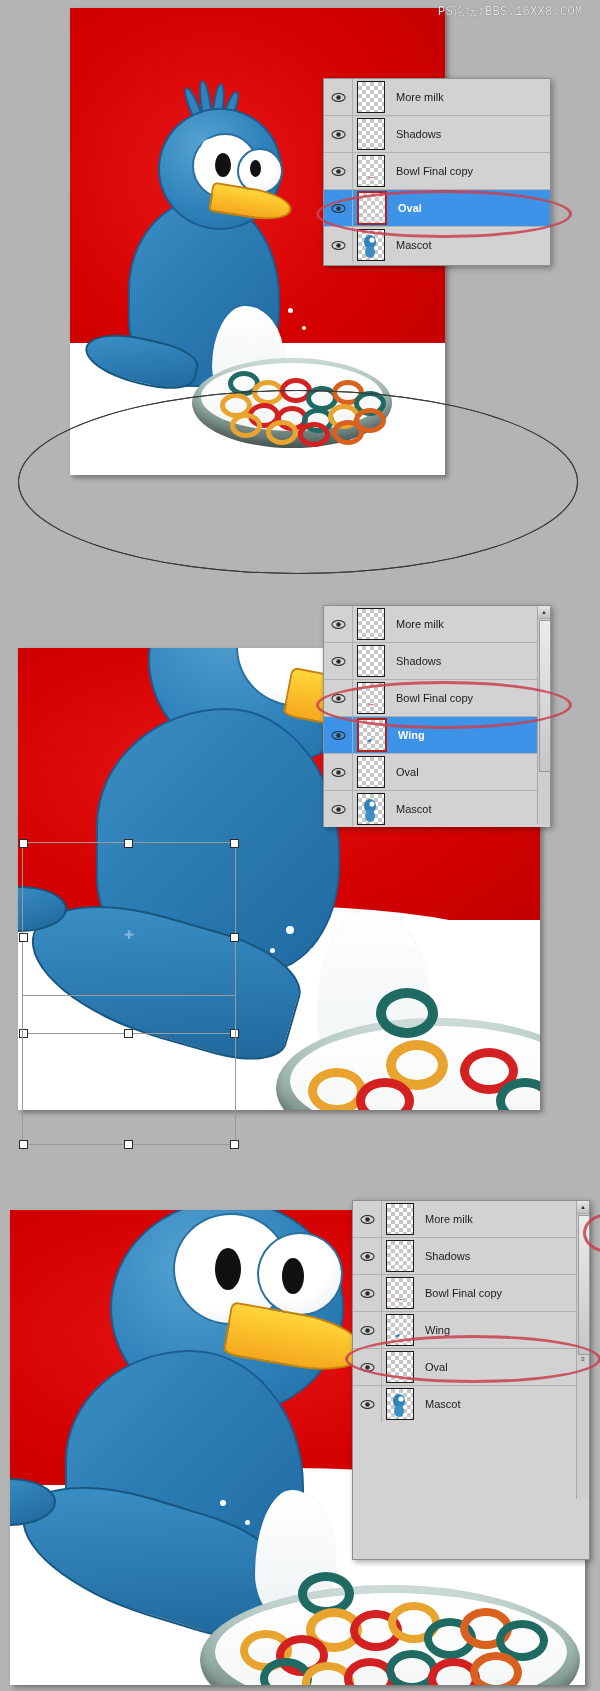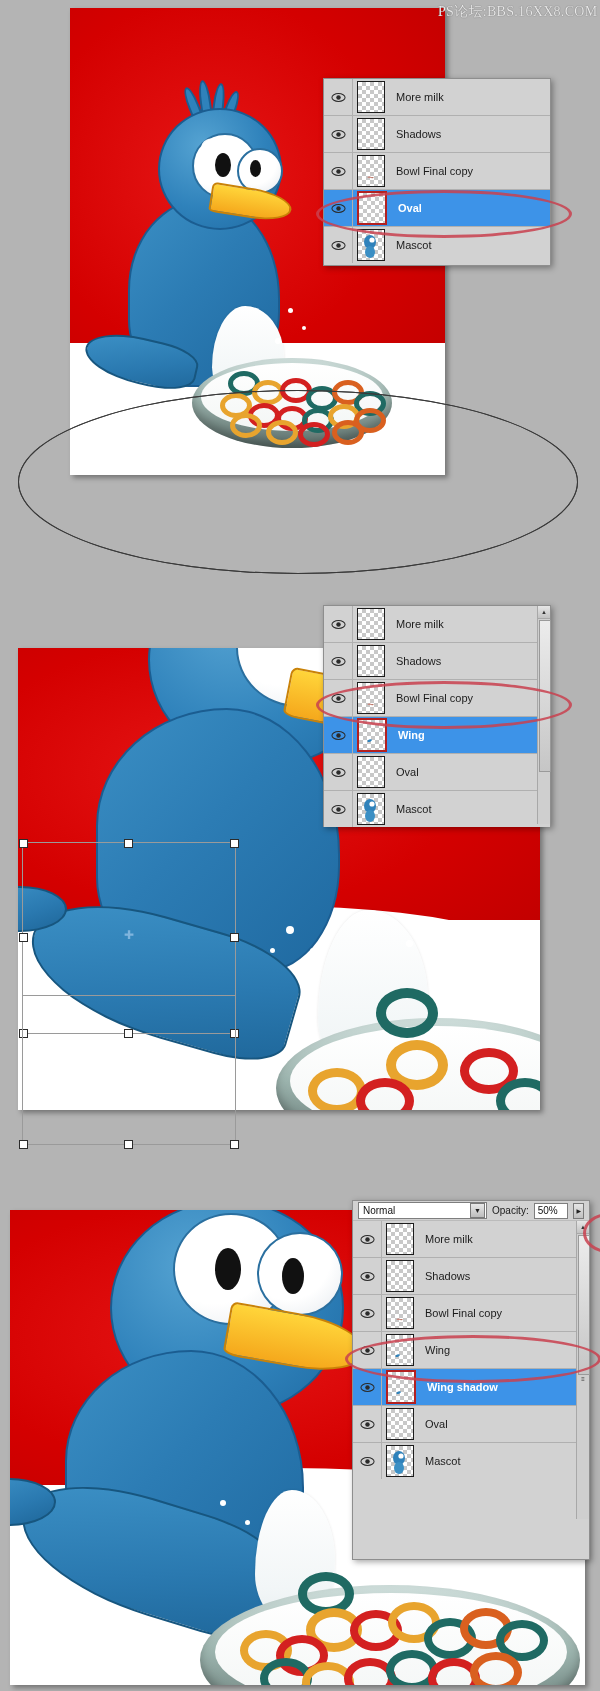--- a/index.html
+++ b/index.html
@@ -75,21 +75,21 @@
   .layer-name{font-size:11px;color:#1b1b1b;margin-left:11px;}
   .layer-row.selected .layer-name{color:#fff;font-weight:bold;}
   .scrollbar{position:absolute;right:0;top:0;width:12px;height:100%;background:#cfcfcf;border-left:1px solid #a8a8a8;}
   .sb-btn{height:12px;background:linear-gradient(#e6e6e6,#c2c2c2);border-bottom:1px solid #a8a8a8;
           display:flex;align-items:center;justify-content:center;font-size:6px;color:#333;}
   .sb-thumb{position:absolute;left:1px;width:10px;background:linear-gradient(#ececec,#c6c6c6);border:1px solid #9a9a9a;}
 
   
   .mark-ellipse{position:absolute;border:3px solid #c9414f;border-radius:50%;opacity:.85;}
 
-  .watermark{position:absolute;font-family:Liberation Serif, serif;font-size:14px;color:#e8e8e8;
+  .watermark{position:absolute;font-family:Liberation Mono, monospace;font-size:12px;color:#e8e8e8;
              letter-spacing:.3px;text-shadow:0 0 1px #444;}
 </style>
 </head>
 <body>
 
 <div class="panel" style="left:0;top:0;width:600px;height:565px;">
 
   <div class="canvas" style="left:70px;top:8px;width:375px;height:467px;">
     <div class="red-bg grad" style="height:400px;"></div>
     <div class="milk-table" style="height:132px;"></div>
@@ -395,29 +395,20 @@
   </div>
 
   <div class="tf-box" style="left:22px;top:-115px;width:212px;height:148px;"></div>
   <div class="tf-handle" style="left:19px;top:30px;"></div>
   <div class="tf-handle" style="left:124px;top:30px;"></div>
   <div class="tf-handle" style="left:230px;top:30px;"></div>
 
   <div class="ps-panel" style="left:352px;top:90px;width:236px;height:358px;">
 
 
-    <div class="ps-row">
-      <div class="ps-select">
-        <span>Normal</span>
-        <span class="ps-arrowbtn">▼</span>
-      </div>
-      <span class="ps-label">Opacity:</span>
-      <span class="ps-field">50%</span>
-      <span class="ps-spin">▶</span>
-    </div>
 
 
     <div class="layer-list" style="height:298px;">
       <div class="layer-row">
         <div class="eye-cell">
           <svg class="eye" viewBox="0 0 16 16">
               <ellipse cx="8" cy="8" rx="7" ry="4.2" fill="none" stroke="#2b2b2b" stroke-width="1.1"></ellipse>
               <circle cx="8" cy="8" r="2.4" fill="#2b2b2b"></circle>
             </svg>
         </div>
@@ -455,34 +446,20 @@
               <ellipse cx="8" cy="8" rx="7" ry="4.2" fill="none" stroke="#2b2b2b" stroke-width="1.1"></ellipse>
               <circle cx="8" cy="8" r="2.4" fill="#2b2b2b"></circle>
             </svg>
         </div>
         <div class="thumb">
           <svg viewBox="0 0 26 30" style="position:absolute;left:0;bottom:0;width:26px;height:14px;">
               <ellipse cx="8" cy="10" rx="5" ry="2.4" fill="#2f82bb" transform="rotate(-20 8 10)"></ellipse>
             </svg>
         </div>
         <span class="layer-name">Wing</span>
-      </div>
-      <div class="layer-row selected">
-        <div class="eye-cell">
-          <svg class="eye" viewBox="0 0 16 16">
-              <ellipse cx="8" cy="8" rx="7" ry="4.2" fill="none" stroke="#2b2b2b" stroke-width="1.1"></ellipse>
-              <circle cx="8" cy="8" r="2.4" fill="#2b2b2b"></circle>
-            </svg>
-        </div>
-        <div class="thumb">
-          <svg viewBox="0 0 26 30" style="position:absolute;left:0;bottom:0;width:26px;height:14px;">
-              <ellipse cx="8" cy="10" rx="5" ry="2.4" fill="#2f82bb" transform="rotate(-20 8 10)"></ellipse>
-            </svg>
-        </div>
-        <span class="layer-name">Wing shadow</span>
       </div>
       <div class="layer-row">
         <div class="eye-cell">
           <svg class="eye" viewBox="0 0 16 16">
               <ellipse cx="8" cy="8" rx="7" ry="4.2" fill="none" stroke="#2b2b2b" stroke-width="1.1"></ellipse>
               <circle cx="8" cy="8" r="2.4" fill="#2b2b2b"></circle>
             </svg>
         </div>
         <div class="thumb"></div>
         <span class="layer-name">Oval</span>

